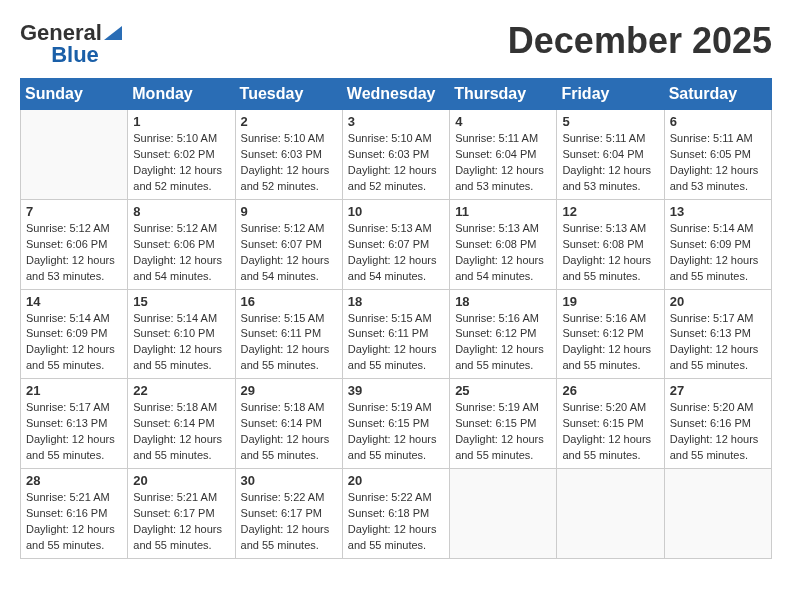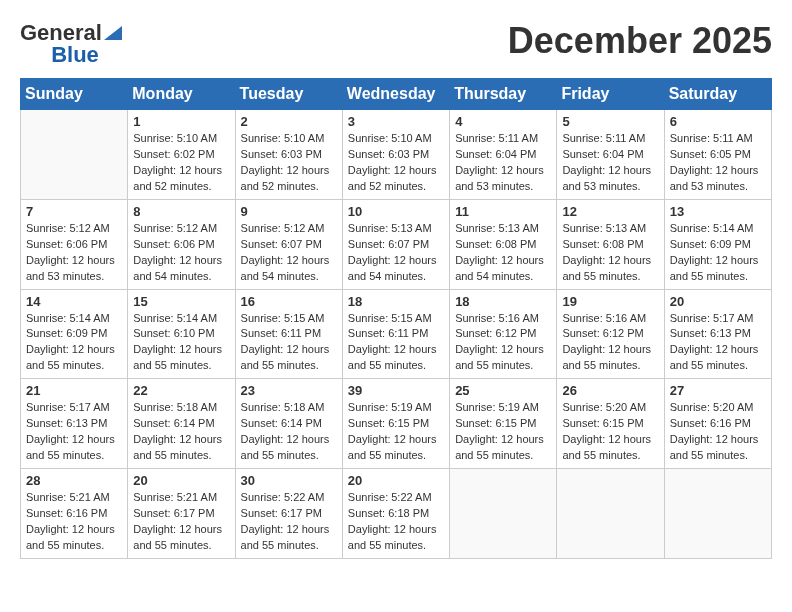--- a/index.html
+++ b/index.html
@@ -268,21 +268,21 @@
 and 55 minutes.</div>
         </td>
         <td>
           <div class="day-number">22</div>
           <div class="day-info" style="white-space: pre-line;">Sunrise: 5:18 AM
 Sunset: 6:14 PM
 Daylight: 12 hours
 and 55 minutes.</div>
         </td>
         <td>
-          <div class="day-number">23</div>
+          <div class="day-number">29</div>
           <div class="day-info" style="white-space: pre-line;">Sunrise: 5:18 AM
 Sunset: 6:14 PM
 Daylight: 12 hours
 and 55 minutes.</div>
         </td>
         <td>
           <div class="day-number">39</div>
           <div class="day-info" style="white-space: pre-line;">Sunrise: 5:19 AM
 Sunset: 6:15 PM
 Daylight: 12 hours

